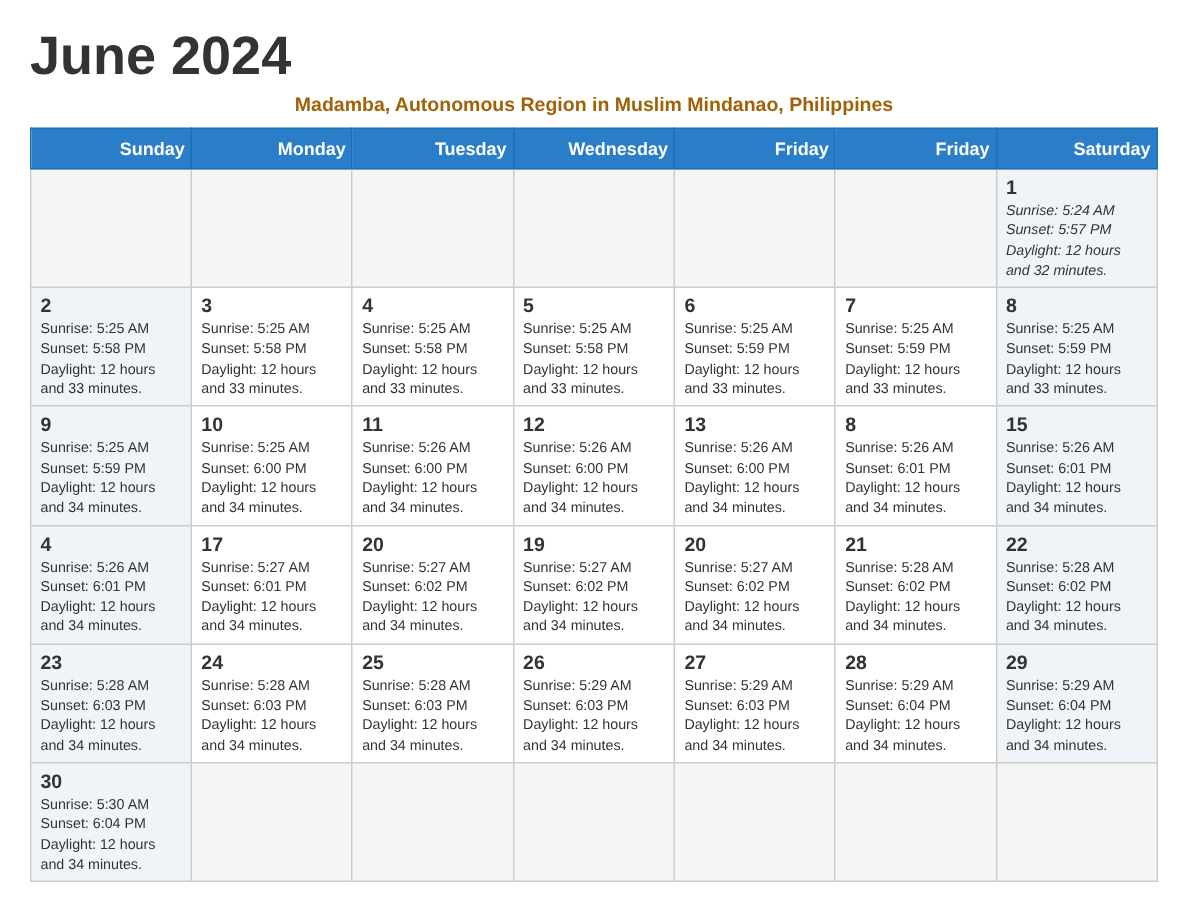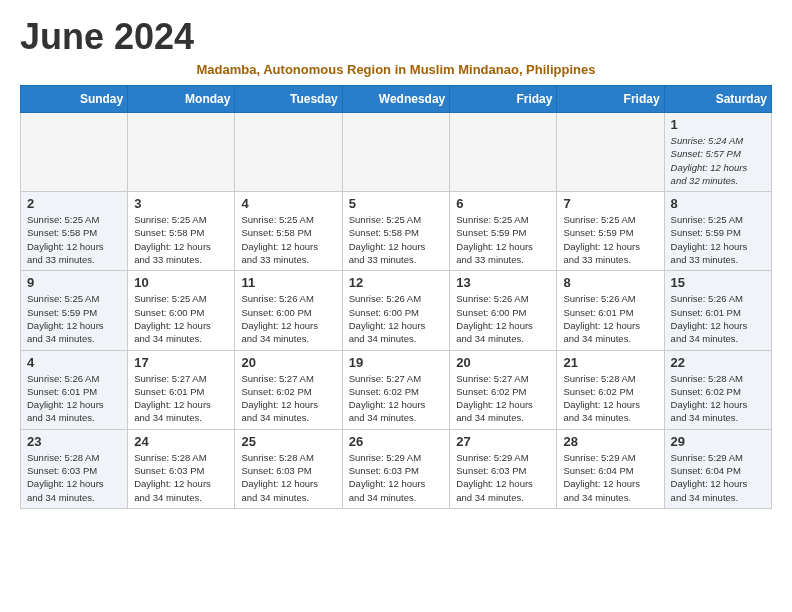--- a/index.html
+++ b/index.html
@@ -297,14 +297,28 @@
 Sunset: 6:04 PM
 Daylight: 12 hours and 34 minutes.</div>
         </td>
         <td class="weekend">
           <span class="day-number">29</span>
           <div class="day-info" style="white-space: pre-line;">Sunrise: 5:29 AM
 Sunset: 6:04 PM
 Daylight: 12 hours and 34 minutes.</div>
         </td>
       </tr>
+      <tr>
+        <td class="weekend">
+          <span class="day-number">30</span>
+          <div class="day-info" style="white-space: pre-line;">Sunrise: 5:30 AM
+Sunset: 6:04 PM
+Daylight: 12 hours and 34 minutes.</div>
+        </td>
+        <td class="empty"></td>
+        <td class="empty"></td>
+        <td class="empty"></td>
+        <td class="empty"></td>
+        <td class="empty"></td>
+        <td class="empty"></td>
+      </tr>
     </tbody>
 </table>
 
 </body></html>

